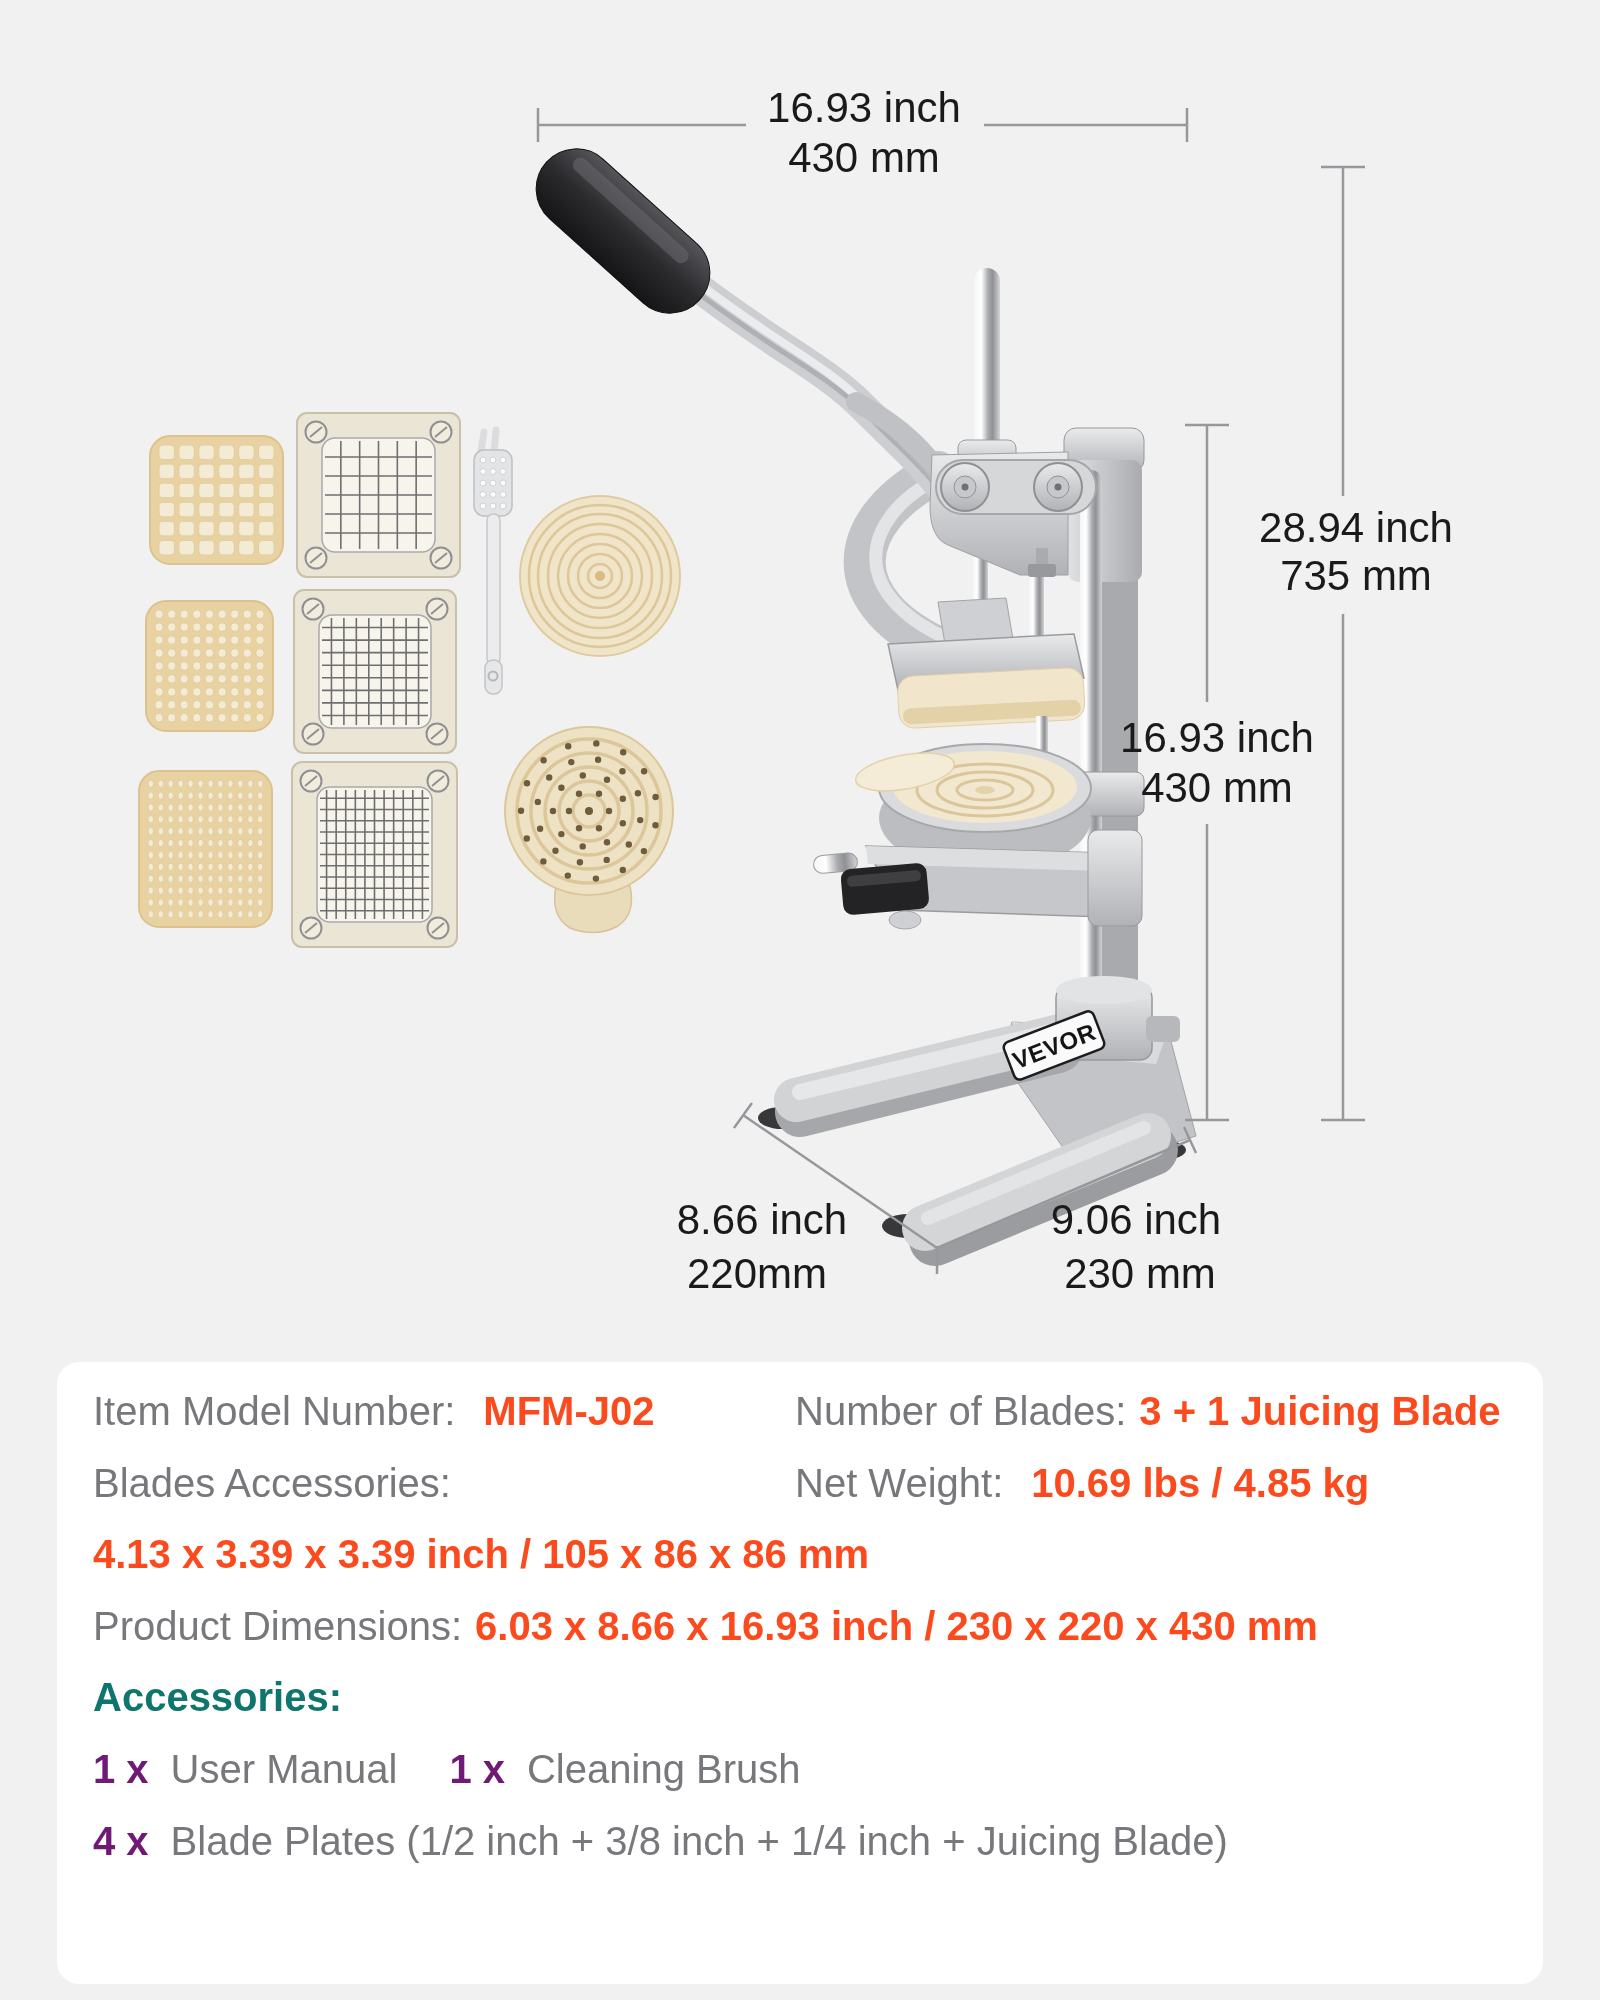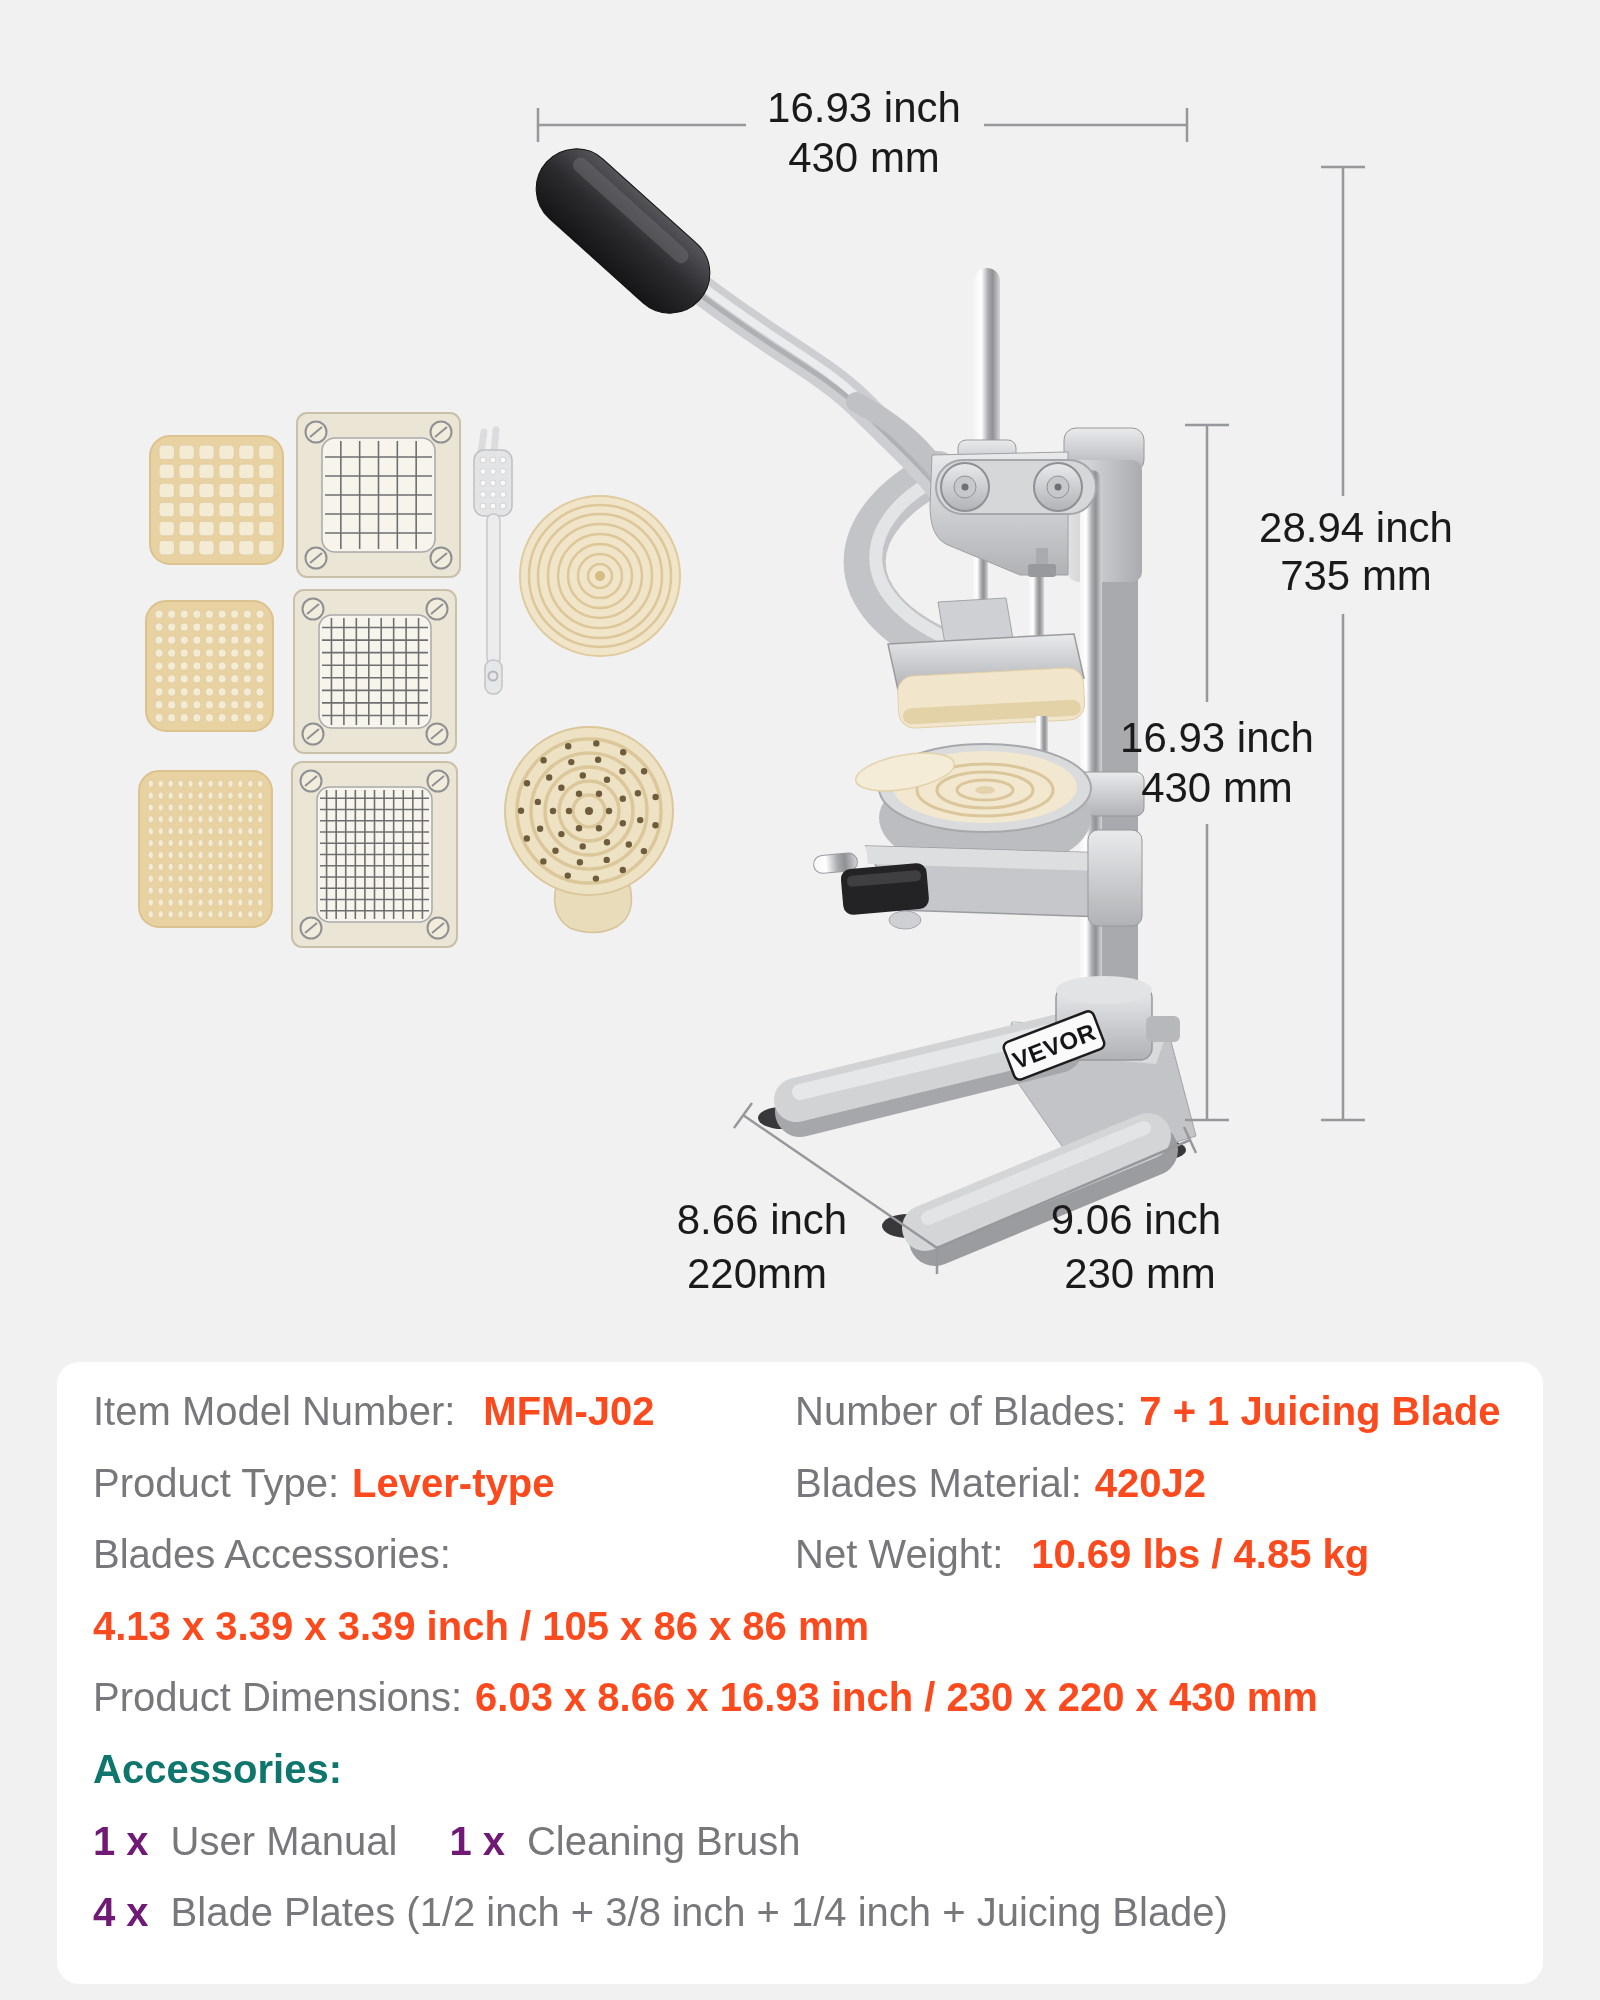--- a/index.html
+++ b/index.html
@@ -650,29 +650,21 @@
       <text class="dim-txt" text-anchor="middle" x="1140" y="1288">230 mm</text>
     </g>
   </svg>
 
   <div class="spec-card">
     <div class="row two-col">
       <div>
         <span class="lbl">Item Model Number:</span><span class="val gap2">MFM-J02</span>
       </div>
       <div>
-        <span class="lbl">Number of Blades:</span><span class="val">7 + 1 Juicing Blade</span>
-      </div>
-    </div>
-    <div class="row two-col">
-      <div>
-        <span class="lbl">Product Type:</span><span class="val">Lever-type</span>
-      </div>
-      <div>
-        <span class="lbl">Blades Material:</span><span class="val">420J2</span>
+        <span class="lbl">Number of Blades:</span><span class="val">3 + 1 Juicing Blade</span>
       </div>
     </div>
     <div class="row two-col">
       <div>
         <span class="lbl">Blades Accessories:</span>
       </div>
       <div>
         <span class="lbl">Net Weight:</span><span class="val gap2">10.69 lbs / 4.85 kg</span>
       </div>
     </div>

